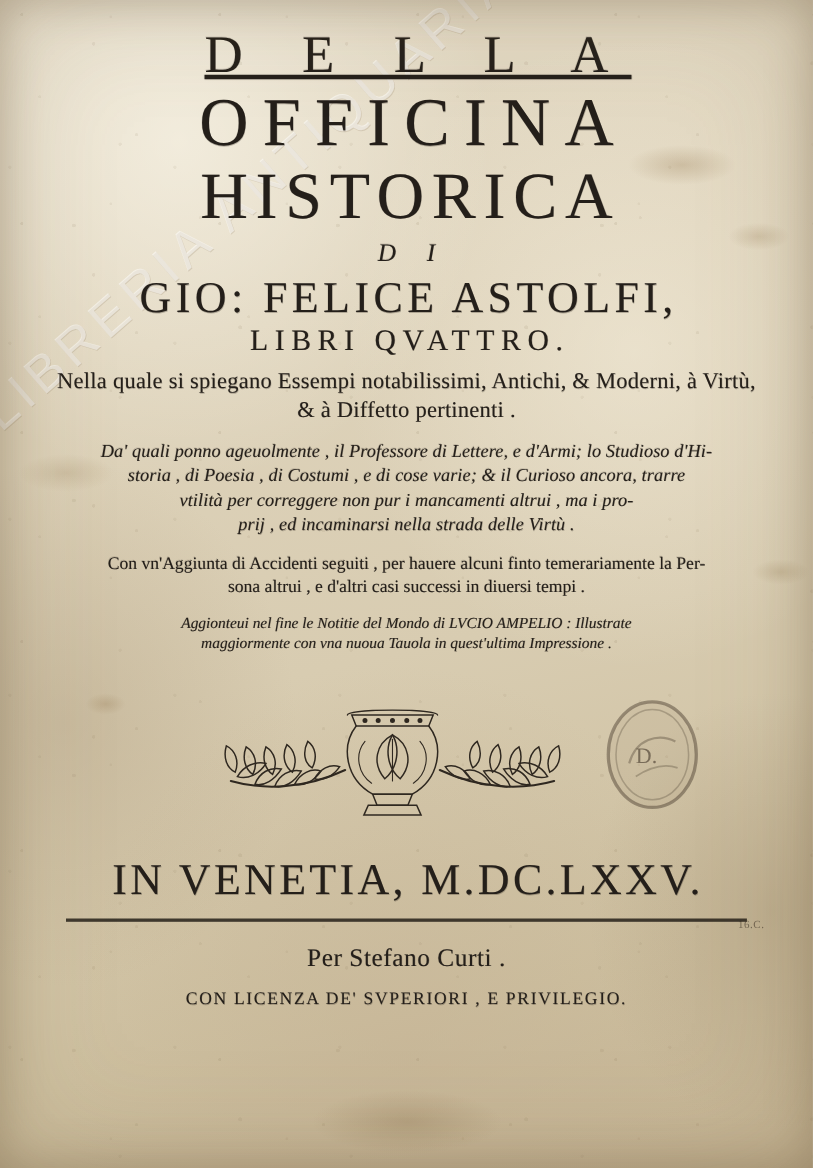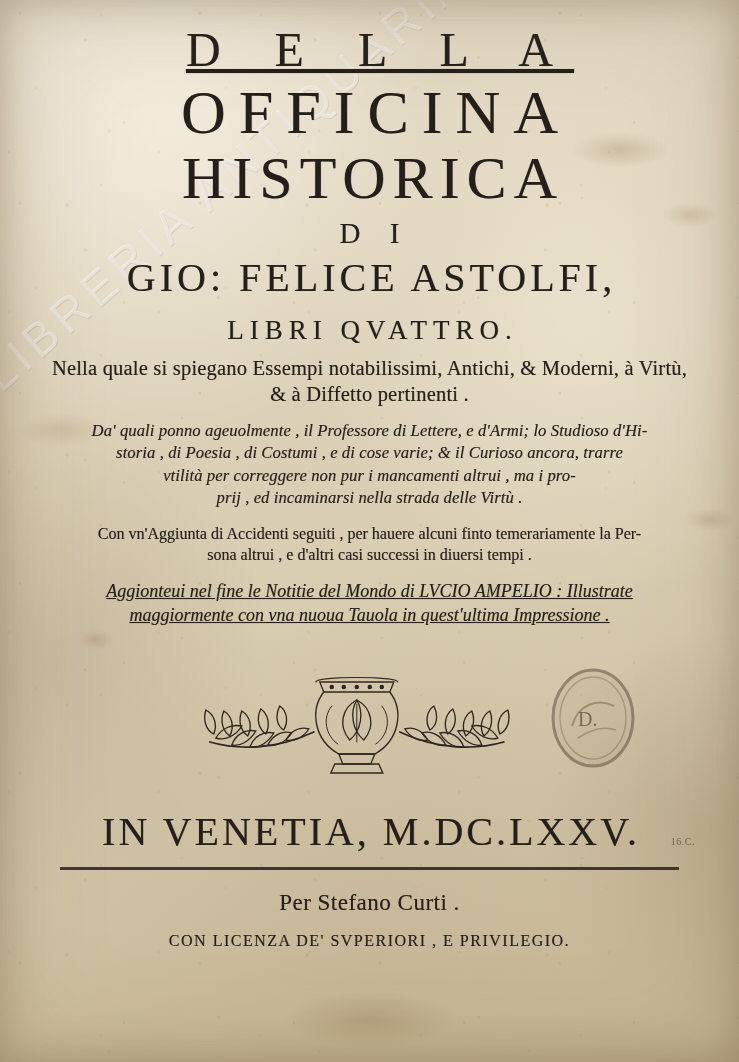--- a/index.html
+++ b/index.html
@@ -114,33 +114,34 @@
   }
   .t-historica {
     margin-top: 4px;
     font-size: 60px;
     letter-spacing: 7px;
     text-indent: 7px;
     line-height: 1.02;
   }
   .t-di {
     margin-top: 8px;
-    font-size: 29px;
+    font-size: 23px;
     letter-spacing: 11px;
     text-indent: 11px;
+    font-style: italic;
   }
   .t-author {
     margin-top: 7px;
     font-size: 40px;
     letter-spacing: 4px;
     text-indent: 4px;
     line-height: 1.05;
   }
   .t-libri {
-    margin-top: 16px;
+    margin-top: 2px;
     font-size: 27px;
     letter-spacing: 6px;
     text-indent: 6px;
   }
   .t-sub1 {
     margin-top: 10px;
     font-size: 20.5px;
     line-height: 1.22;
     letter-spacing: 0.2px;
   }
@@ -153,25 +154,24 @@
     padding: 0 26px;
   }
   .t-blk2 {
     margin-top: 14px;
     font-size: 16px;
     line-height: 1.32;
     padding: 0 20px;
   }
   .t-blk3 {
     margin-top: 15px;
-    font-size: 18px;
+    font-size: 14px;
     font-style: italic;
     line-height: 1.33;
     padding: 0 22px;
-    text-decoration: underline;
   }
 
   
   #ornaments {
     position: relative;
     margin-top: 18px;
     height: 150px;
   }
   #device-main {
     position: absolute;

